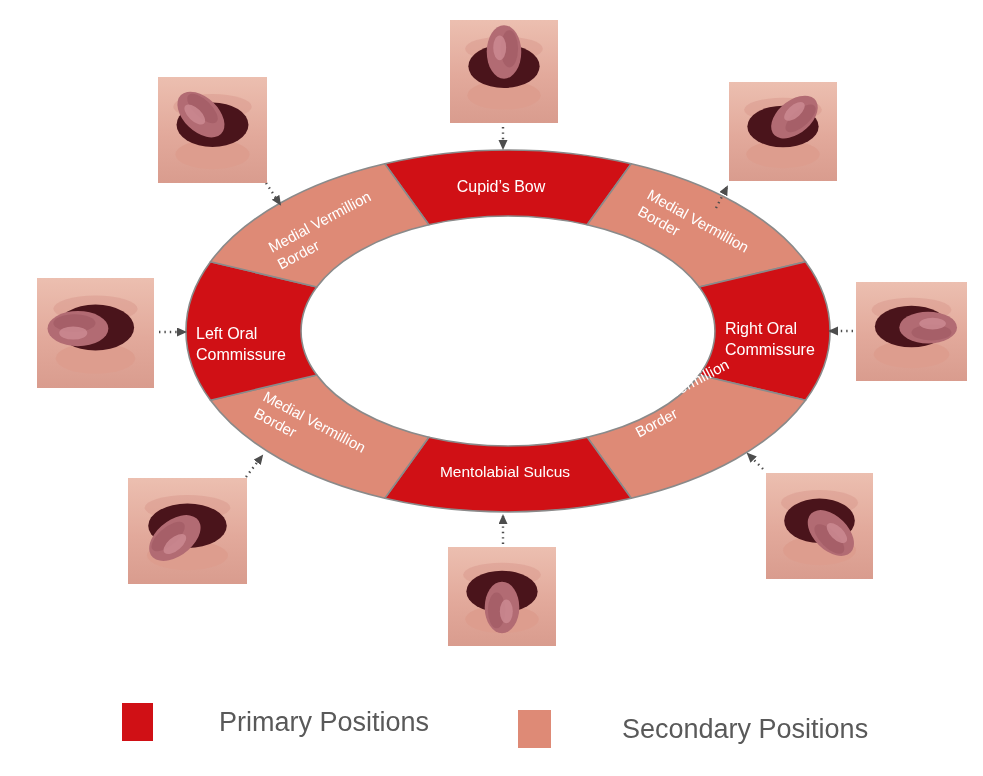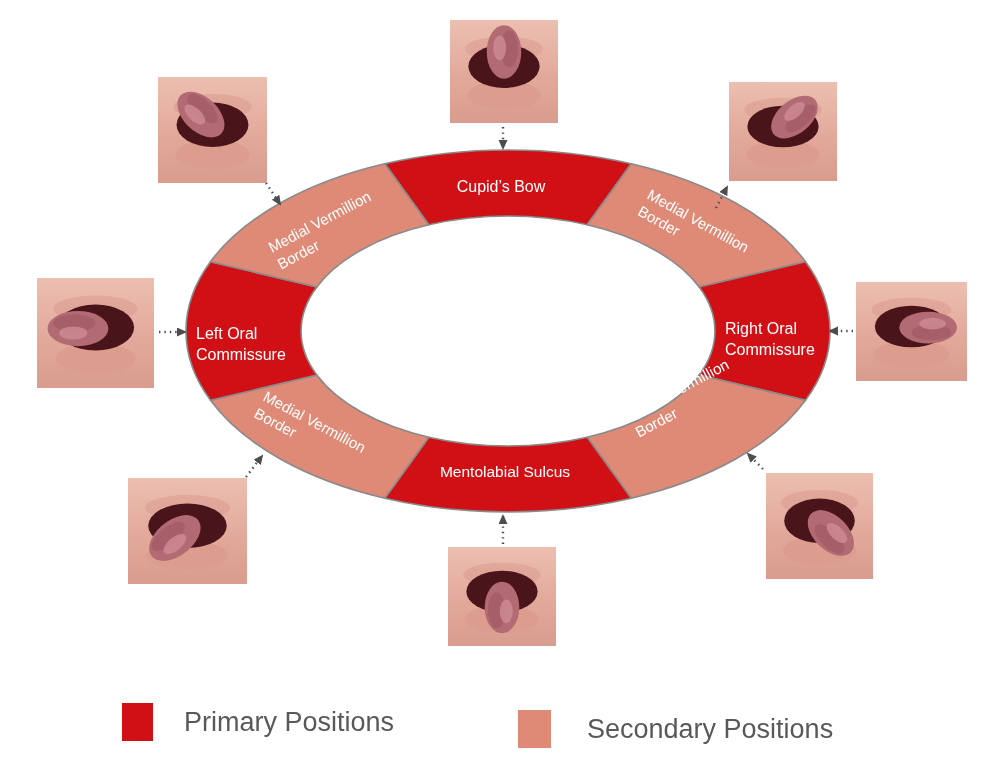--- a/index.html
+++ b/index.html
@@ -1,20 +1,20 @@
 <!DOCTYPE html>
 <html><head>
 <meta charset="utf-8">
 <style>
   html,body{margin:0;padding:0;background:#ffffff;}
   .stage{position:relative;width:983px;height:748px;background:#ffffff;overflow:hidden;
          font-family:"Liberation Sans",sans-serif;}
   svg{position:absolute;top:0;left:0;}
   svg text{font-family:"Liberation Sans",sans-serif;}
-  .legend-item{position:absolute;display:flex;align-items:center;}
+  .legend-item{position:absolute;display:flex;align-items:center;gap:35px;}
   .swatch{display:inline-block;}
   .legend-label{color:#595959;font-size:27px;line-height:1;white-space:nowrap;}
   .legend-primary{left:122px;top:703px;}
   .legend-primary .swatch{width:31px;height:38px;margin-right:31px;}
   .legend-secondary{left:518px;top:710px;text-align:center;}
   .legend-secondary .swatch{width:33px;height:38px;margin-right:36px;}
 </style>
 </head>
 <body>
 

